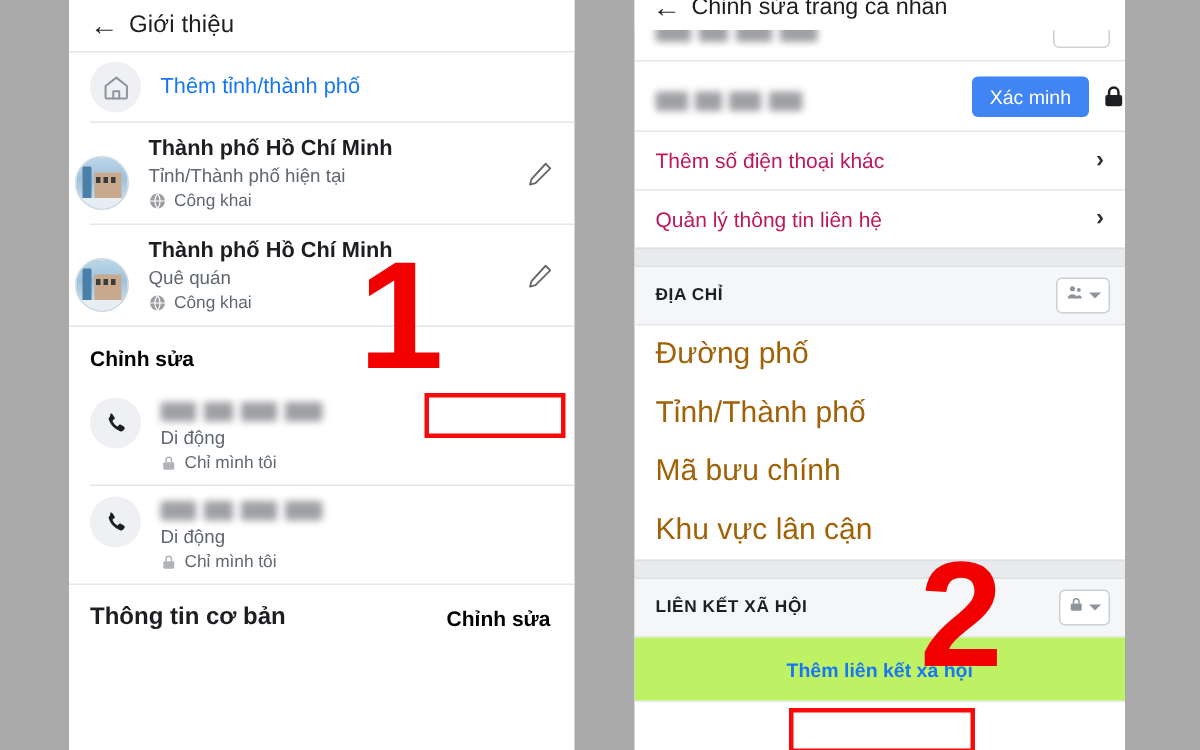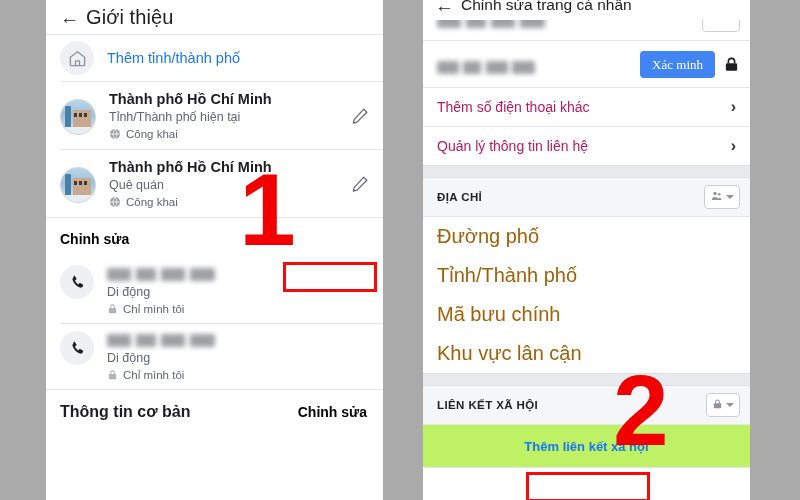--- a/index.html
+++ b/index.html
@@ -12,34 +12,34 @@
   .stage{position:relative;width:800px;height:500px;background:#aaaaaa;}
 
   
   .panel{position:absolute;top:0;height:500px;background:#ffffff;overflow:hidden;}
   .panel-left{left:46px;width:337px;}
   .panel-right{left:423px;width:327px;}
 
   
   .appbar{display:flex;align-items:center;height:34px;padding:0 0 0 14px;background:#fff;}
   .appbar .back{width:26px;font-size:19px;line-height:1;color:#1c1e21;font-weight:bold;}
-  .appbar .title{font-size:20px;color:#1c1e21;letter-spacing:.1px;}
+  .appbar .title{font-size:16px;color:#1c1e21;letter-spacing:.1px;}
   .hairline{height:1px;background:#e4e6eb;margin:0 0 0 14px;}
   .hairline.full{margin:0;}
   .spacer-gray{height:11px;background:#e9eaed;border-top:1px solid #dddfe2;border-bottom:1px solid #dddfe2;}
 
   
   .add-row{display:flex;align-items:center;height:46px;padding-left:14px;}
   .circle-icon{
     width:34px;height:34px;border-radius:50%;background:#eef0f3;
     display:flex;align-items:center;justify-content:center;flex:0 0 auto;
   }
   .add-row .label{margin-left:13px;color:#1877f2;font-size:14.5px;}
 
-  .city-row{display:flex;align-items:center;padding:9px 10px 9px 14px;position:relative;}
+  .city-row{display:flex;align-items:flex-end;padding:9px 10px 9px 4px;position:relative;}
   .thumb{
     width:34px;height:34px;border-radius:50%;flex:0 0 auto;margin-top:2px;
     background:linear-gradient(180deg,#bcd6e8 0%,#9ec2dc 42%,#d9e6ee 100%);
     position:relative;overflow:hidden;border:1px solid #cfd8de;
   }
   .thumb .b1{position:absolute;left:4px;top:6px;width:6px;height:22px;background:#4a7fa8;border-radius:1px;}
   .thumb .b2{position:absolute;left:12px;top:10px;width:18px;height:18px;background:#c9a98e;}
   .thumb .b3{position:absolute;left:13px;top:13px;width:3px;height:4px;background:#3b3b3b;}
   .thumb .b4{position:absolute;left:18px;top:13px;width:3px;height:4px;background:#3b3b3b;}
   .thumb .b5{position:absolute;left:23px;top:13px;width:3px;height:4px;background:#3b3b3b;}
@@ -68,21 +68,21 @@
   .appbar-clip{height:20px;overflow:hidden;position:relative;background:#fff;}
   .appbar-clip .inner{position:absolute;left:0;top:-10px;width:100%;display:flex;align-items:center;height:30px;padding-left:12px;box-sizing:border-box;}
   .appbar-clip .back{width:26px;font-size:19px;color:#1c1e21;font-weight:bold;line-height:1;}
   .appbar-clip .title{font-size:15.5px;color:#1c1e21;}
 
   .r-cut{height:20px;position:relative;overflow:hidden;}
   .r-cut .blurnum{position:absolute;left:14px;top:-8px;}
   .pillbox{
     position:absolute;right:10px;top:-14px;width:36px;height:24px;border:1px solid #ccd0d5;border-radius:4px;background:#fff;
   }
-  .r-phone{display:flex;align-items:center;justify-content:flex-end;height:46px;padding:0 11px 0 14px;position:relative;font-family:Liberation Serif, serif;}
+  .r-phone{display:flex;align-items:center;justify-content:flex-end;height:46px;padding:0 0 0 14px;position:relative;}
   .r-phone .blurnum{position:absolute;left:14px;top:17px;width:98px;}
   .btn-verify{
     background:#4184f3;color:#fff;font-size:13px;border-radius:4px;padding:7px 12px;line-height:1;
   }
   .lock-big{margin-left:9px;display:flex;align-items:center;}
 
   .nav-row{display:flex;align-items:center;justify-content:space-between;height:38px;padding:0 14px;}
   .nav-row .t{font-size:14px;color:#be185d;}
   .nav-row .chev{font-size:16px;color:#2d3035;font-weight:bold;}
 

